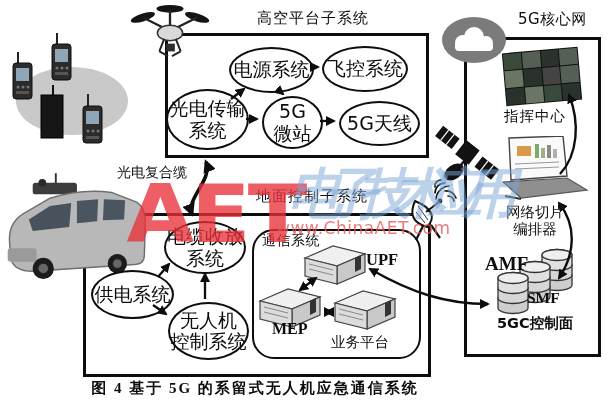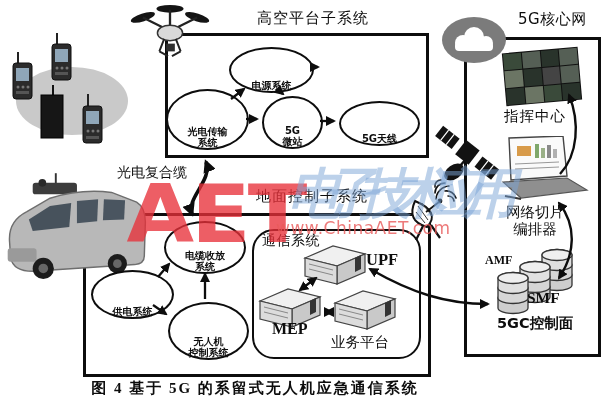--- a/index.html
+++ b/index.html
@@ -6,23 +6,23 @@
   #canvas{position:relative;width:614px;height:415px;background:#fff;overflow:hidden;
           font-family:"DejaVu Sans","Liberation Sans",sans-serif;color:#0d0d0d;}
   .abs{position:absolute;}
   
   .sbox{position:absolute;border:3px solid #0d0d0d;z-index:2;background:transparent;}
   #aerialBox{left:165px;top:33px;width:258px;height:119px;}
   #groundBox{left:83px;top:213px;width:342px;height:158px;}
   #coreBox{left:464px;top:37px;width:131px;height:314px;}
   #commBox{left:252px;top:229px;width:165px;height:126px;border:2.6px solid #0d0d0d;border-radius:22px;z-index:2;}
   
-  .node{position:absolute;display:flex;flex-direction:column;align-items:center;justify-content:flex-end;
-        background:#fff;border:2.5px solid #0d0d0d;border-radius:50%;font-size:10px;line-height:1.12;
-        text-align:center;z-index:3;font-weight:700;}
+  .node{position:absolute;display:flex;flex-direction:column;align-items:center;justify-content:center;
+        background:#fff;border:2.5px solid #0d0d0d;border-radius:50%;font-size:19px;line-height:1.12;
+        text-align:center;z-index:3;font-weight:400;}
   #nOptical{left:166px;top:89px;width:79px;height:57px;}
   #nPower{left:229px;top:47px;width:81px;height:42px;}
   #nFlight{left:322px;top:46px;width:82px;height:42px;}
   #nMicro{left:262px;top:96px;width:57px;height:49px;}
   #nAntenna{left:339px;top:101px;width:77px;height:41px;}
   #nReel{left:164px;top:221px;width:78px;height:49px;}
   #nSupply{left:91px;top:270px;width:79px;height:45px;}
   #nUav{left:168px;top:302px;width:77px;height:54px;}
   
   .lbl{position:absolute;white-space:nowrap;z-index:4;}
@@ -30,21 +30,21 @@
   #tCore{left:518px;top:10px;font-size:15px;letter-spacing:0.5px;text-align:right;}
   #tGround{left:256px;top:187px;font-size:15px;letter-spacing:1px;}
   #tCable{left:117px;top:164px;font-size:14px;}
   #tField{left:73px;top:75px;font-size:14px;letter-spacing:0.5px;}
   #tComm{left:262px;top:232px;font-size:14px;letter-spacing:0.5px;}
   #tUpf{left:366px;top:250px;font-family:"Liberation Serif",serif;font-size:16.5px;font-weight:600;}
   #tMep{left:272px;top:320px;font-family:"Liberation Serif",serif;font-size:16px;font-weight:700;}
   #tPlat{left:331px;top:333px;font-size:14.5px;}
   #tCmd{left:504px;top:107px;font-size:14.5px;letter-spacing:1px;}
   #tSlicer{left:492px;top:204px;width:86px;text-align:center;font-size:14.5px;line-height:1.18;white-space:normal;}
-  #tAmf{left:485px;top:253px;font-family:"Liberation Serif",serif;font-size:12px;font-weight:600;}
+  #tAmf{left:485px;top:253px;font-family:"Liberation Serif",serif;font-size:19px;font-weight:600;}
   #tSmf{left:527px;top:289px;font-family:"Liberation Serif",serif;font-size:15.5px;font-weight:600;}
   #tCp{left:497px;top:314px;font-size:14.5px;font-weight:600;}
   #caption{left:0;top:379px;width:510px;text-align:center;font-size:15px;font-weight:700;
            letter-spacing:2px;font-family:"Liberation Serif","DejaVu Serif",serif;}
   
   #fieldEllipse{left:16px;top:67px;width:112px;height:68px;background:#c9c9c9;border-radius:50%;z-index:1;}
   
   .icon{position:absolute;z-index:4;}
   #drone{left:128px;top:1px;width:84px;height:62px;}
   #van{left:0px;top:170px;width:152px;height:118px;z-index:3;}
@@ -160,20 +160,23 @@
     <circle cx="122" cy="96" r="10" fill="#1c1c1c"></circle>
       <circle cx="122" cy="96" r="4.5" fill="#666"></circle>
   </svg>
 
   <div class="node" id="nOptical">
     <span>光电传输</span>
     <span>系统</span>
   </div>
   <div class="node" id="nPower">
     <span>电源系统</span>
+  </div>
+  <div class="node" id="nFlight">
+    <span>飞控系统</span>
   </div>
   <div class="node" id="nMicro">
     <span>5G</span>
     <span>微站</span>
   </div>
   <div class="node" id="nAntenna">
     <span>5G天线</span>
   </div>
 
   <div class="node" id="nReel">

